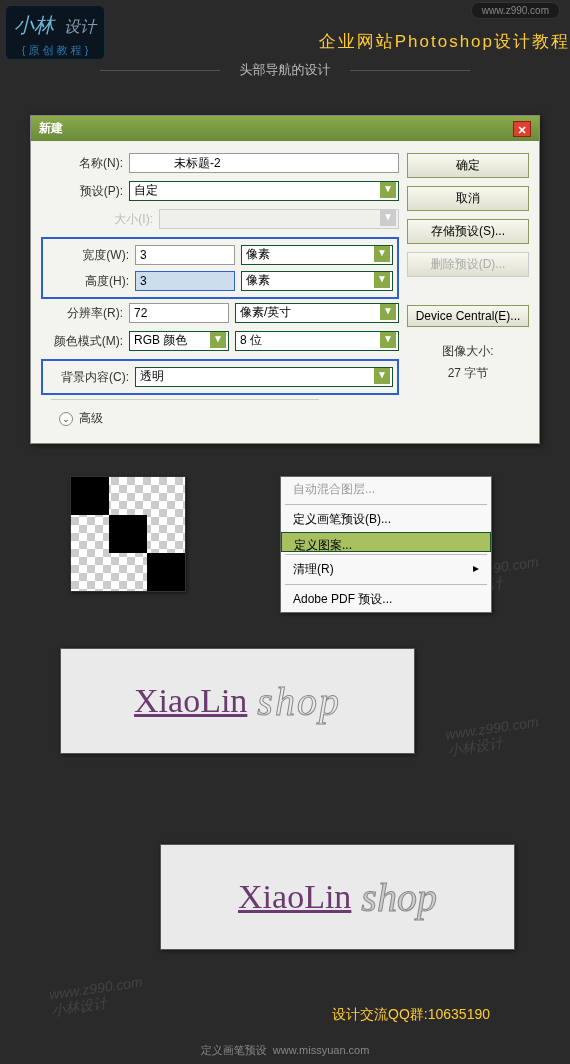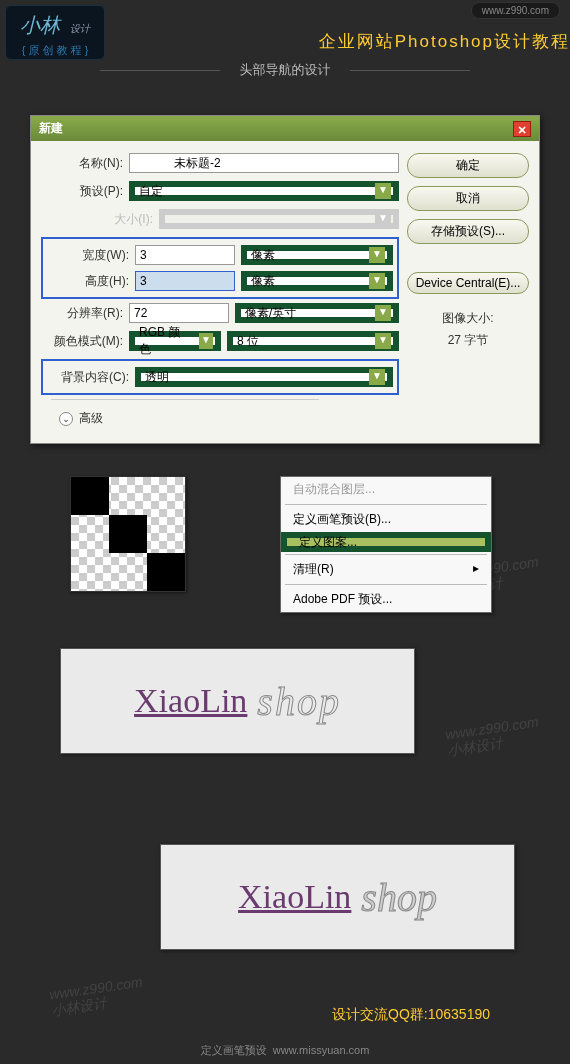--- a/index.html
+++ b/index.html
@@ -2,44 +2,44 @@
 <html><head>
 <meta charset="utf-8">
 <style>
 * { margin: 0; padding: 0; box-sizing: border-box; }
 body { width: 570px; height: 1064px; background: #2a2a2a; font-family: "SimSun", Arial, sans-serif; font-size: 12px; position: relative; overflow: hidden; }
 .watermark { position: absolute; color: rgba(200,200,200,0.15); font-size: 14px; font-style: italic; transform: rotate(-8deg); pointer-events: none; }
 
 
 .logo-badge { position: absolute; top: 5px; left: 5px; width: 100px; height: 55px; background: #0a1520; border: 1px solid #1a3040; border-radius: 6px; text-align: center; padding-top: 6px; }
 .logo-main { color: #6db8d4; font-size: 20px; font-style: italic; font-family: cursive; }
-.logo-main small { font-size: 10px; color: #8899aa; margin-left: 10px; }
+.logo-main small { font-size: 16px; color: #8899aa; margin-left: 10px; }
 .logo-sub { color: #2a7ab0; font-size: 11px; margin-top: 4px; text-align: center; }
 .url-pill { position: absolute; top: 2px; right: 10px; background: #1a1a1a; color: #888; font-size: 10px; padding: 2px 10px; border-radius: 8px; border: 1px solid #333; }
 .title-main { color: #ffcc33; text-align: right; font-size: 17px; padding-top: 30px; letter-spacing: 2px; font-family: "SimHei", sans-serif; }
 .title-sub { color: #bbb; text-align: center; font-size: 13px; margin-top: 8px; position: relative; }
 .title-sub:before, .title-sub:after { content: ""; position: absolute; top: 50%; width: 120px; height: 1px; background: #555; }
 .title-sub:before { left: 100px; }
 .title-sub:after { right: 100px; }
 
 
 .dialog { position: absolute; top: 115px; left: 30px; width: 510px; background: #f4f4ee; border: 1px solid #888; box-shadow: 2px 2px 6px rgba(0,0,0,0.5); }
 .titlebar { background: linear-gradient(#8aaa4a, #6a8a3a); color: #fff; font-weight: bold; padding: 4px 8px; display: flex; justify-content: space-between; align-items: center; }
 .close-x { background: #e04030; color: #fff; width: 18px; height: 16px; text-align: center; font-size: 11px; line-height: 16px; border: 1px solid #902010; cursor: pointer; }
 .dialog-body { display: flex; padding: 12px 10px 16px 10px; }
 .form-col { flex: 1; }
 .btn-col { width: 130px; padding-left: 8px; }
 .row { display: flex; align-items: center; margin-bottom: 8px; }
 .row label { width: 88px; text-align: right; padding-right: 6px; color: #333; font-size: 12px; }
 .row label.dim { color: #bbb; }
 .txt { border: 1px solid #999; background: #fff; height: 20px; padding: 0 4px; font-size: 12px; }
-.sel { border: 6px solid #14532d; background: #fff; height: 20px; font-size: 12px; display: flex; align-items: center; justify-content: space-between; padding: 0 2px 0 4px; gap: 12px; }
+.sel { border: 1px solid #14532d; background: #fff; height: 20px; font-size: 12px; display: flex; align-items: flex-start; justify-content: space-between; padding: 0 2px 0 4px; gap: 12px; }
 .sel .arrow { width: 16px; height: 16px; background: #8aaa4a; color: #fff; text-align: center; line-height: 14px; font-size: 10px; }
 .box-blue { border: 2px solid #3060d0; padding: 6px 4px; margin: 4px 0; }
-.btn { display: block; width: 100%; background: linear-gradient(#f8f8f0, #e0e0d0); border: 1px solid #8a9a5a; border-radius: 12px; padding: 3px 0; margin-bottom: 8px; font-size: 12px; cursor: pointer; text-align: center; }
+.btn { display: block; width: 100%; background: linear-gradient(#f8f8f0, #e0e0d0); border: 1px solid #8a9a5a; border-radius: 0; padding: 3px 0; margin-bottom: 8px; font-size: 12px; cursor: pointer; text-align: center; }
 .btn.dim { color: #aaa; border-color: #ccc; }
 .info { text-align: center; color: #333; line-height: 1.8; margin-top: 14px; font-size: 12px; }
 .adv { display: flex; align-items: center; gap: 6px; padding-left: 18px; color: #333; }
 .adv-icon { width: 14px; height: 14px; border: 1px solid #888; border-radius: 50%; text-align: center; line-height: 12px; font-size: 9px; background: #fff; }
 .rule { border: none; border-top: 1px solid #ccc; margin: 4px 80px 10px 10px; }
 
 
 .swatch { position: absolute; top: 476px; left: 70px; width: 116px; height: 116px; background: repeating-conic-gradient(#ccc 0 25%, #fff 0 50%) 0 0/16px 16px; border: 1px solid #333; box-shadow: 1px 1px 3px rgba(0,0,0,0.5); }
 .swatch .b1,.swatch .b2,.swatch .b3 { position: absolute; background: #000; }
 .swatch .b1 { top:0; left:0; width:38px; height:38px; }
@@ -127,21 +127,21 @@
       <div class="row">
         <label>分辨率(R):</label>
         <input class="txt" style="width: 100px;" value="72">
         <div class="sel" style="flex:1;margin-left:6px">
             <span>像素/英寸</span>
             <span class="arrow">▼</span>
           </div>
       </div>
       <div class="row">
         <label>颜色模式(M):</label>
-        <div class="sel" style="width:92px">
+        <div class="sel" style="width:100px">
             <span>RGB 颜色</span>
             <span class="arrow">▼</span>
           </div>
         <div class="sel" style="flex:1;margin-left:6px">
             <span>8 位</span>
             <span class="arrow">▼</span>
           </div>
       </div>
       <div class="box-blue">
         <div class="row" style="margin-bottom:0">
@@ -155,20 +155,21 @@
       <hr class="rule">
       <div class="adv">
         <span class="adv-icon">⌄</span>
         <span>高级</span>
       </div>
     </div>
     <div class="btn-col">
       <button class="btn">确定</button>
       <button class="btn">取消</button>
       <button class="btn">存储预设(S)...</button>
+      <button class="btn dim">删除预设(D)...</button>
       <div style="height:20px"></div>
       <button class="btn">Device Central(E)...</button>
       <div class="info">
         <div>图像大小:</div>
         <div>27 字节</div>
       </div>
     </div>
   </div>
 </div>
 

